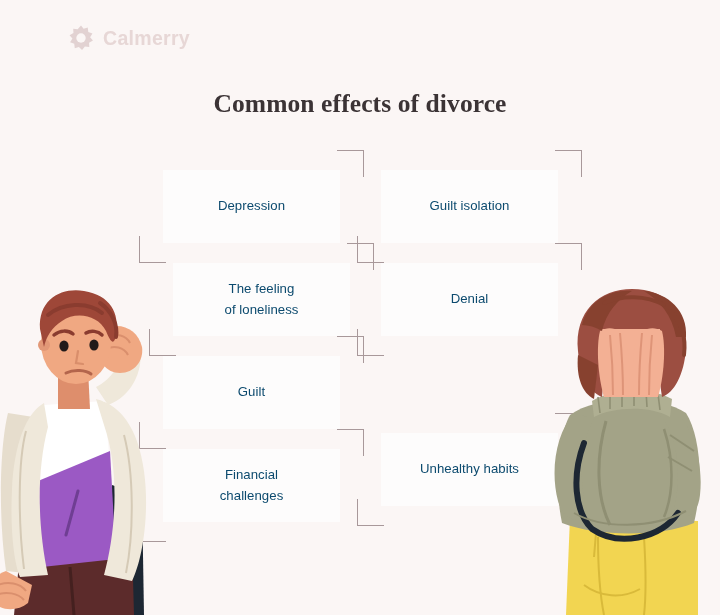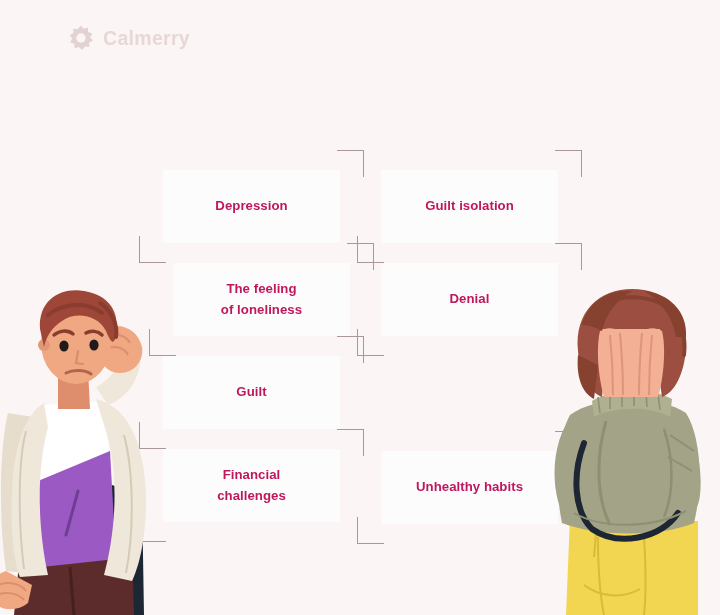--- a/index.html
+++ b/index.html
@@ -77,22 +77,22 @@
     inset: 0;
     background: #FDFCFC;
     display: flex;
     align-items: center;
     justify-content: center;
     text-align: center;
     z-index: 2;
   }
   .card-label {
     font-size: 13.2px;
-    font-weight: bold;
-    color: #be185d;
+    font-weight: normal;
+    color: #0c4a6e;
     line-height: 1.55;
     letter-spacing: 0.05px;
     white-space: pre-line;
   }
 
   
   .bracket {
     position: absolute;
     width: 26px;
     height: 26px;
@@ -129,20 +129,21 @@
   <div id="logo">
     <span>
       <svg id="logo-mark" viewBox="0 0 100 100" aria-hidden="true">
         <path d="M50 2 L60 14 L76 10 L78 27 L94 33 L85 47 L96 60 L81 68 L82 85 L65 83 L54 96 L42 85 L26 89 L24 72 L8 66 L17 52 L6 39 L21 31 L20 14 L37 16 Z" fill="#E2D2D2"></path>
         <circle cx="50" cy="50" r="18" fill="#FBF6F5"></circle>
       </svg>
     </span>
     <span id="logo-text">Calmerry</span>
   </div>
 
+  <div id="title">Common effects of divorce</div>
 
   <div id="grid">
 
     <div class="card-slot" style="left:0px;   top:0px;">
       <span class="bracket tr"></span>
       <span class="bracket bl"></span>
       <div class="card">
         <span class="card-label">Depression</span>
       </div>
     </div>
@@ -183,21 +184,21 @@
 
     <div class="card-slot" style="left:0px;   top:279px;">
       <span class="bracket tr"></span>
       <span class="bracket bl"></span>
       <div class="card">
         <span class="card-label">Financial
 challenges</span>
       </div>
     </div>
 
-    <div class="card-slot" style="left:218px; top:281px;">
+    <div class="card-slot" style="left:218px; top:263px;">
       <span class="bracket tr"></span>
       <span class="bracket bl"></span>
       <div class="card">
         <span class="card-label">Unhealthy habits</span>
       </div>
     </div>
 
   </div>
 
   <div class="figure" id="figure-left">

